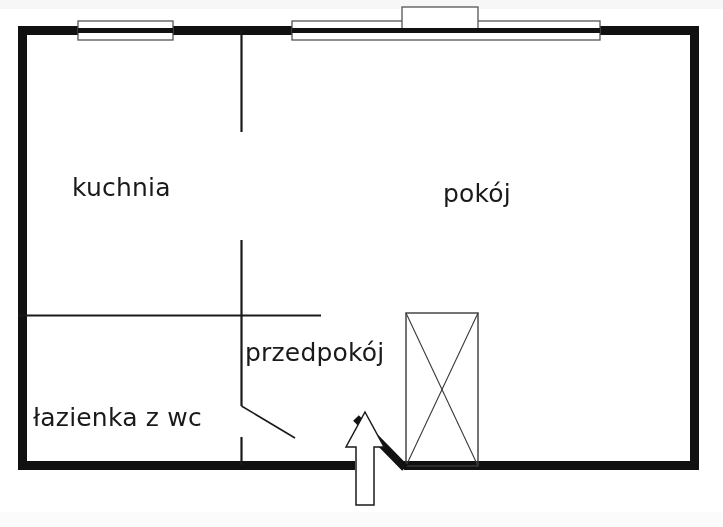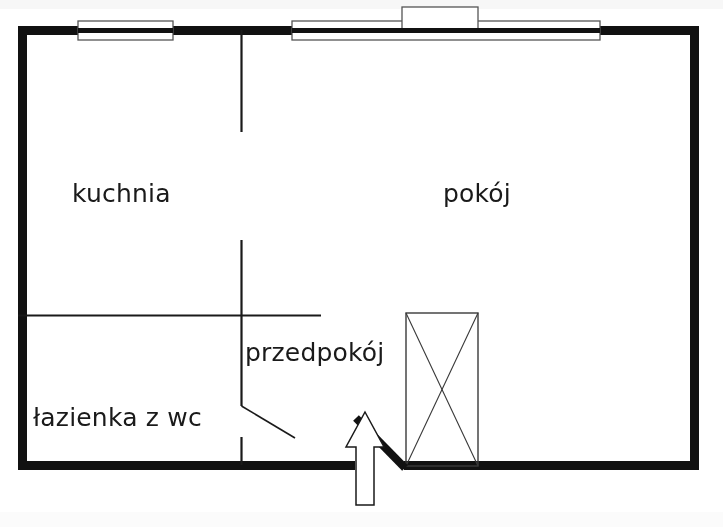--- a/index.html
+++ b/index.html
@@ -41,21 +41,21 @@
   }
   .room-label {
     position: absolute;
     color: #1a1a1a;
     font-size: 25px;
     font-weight: 400;
     letter-spacing: 0.2px;
     white-space: nowrap;
     line-height: 1;
   }
-  #label-kuchnia { left: 72px; top: 181px; text-align: right; }
+  #label-kuchnia { left: 72px; top: 175px; text-align: right; }
   #label-pokoj   { left: 443px; top: 181px; }
   #label-przedpokoj { left: 245px; top: 340px; }
   #label-lazienka { left: 33px; top: 381px; margin-top: 24px; }
 </style>
 </head>
 <body>
 
 <div id="floorplan-app">
 
   <div id="top-strip"></div>

